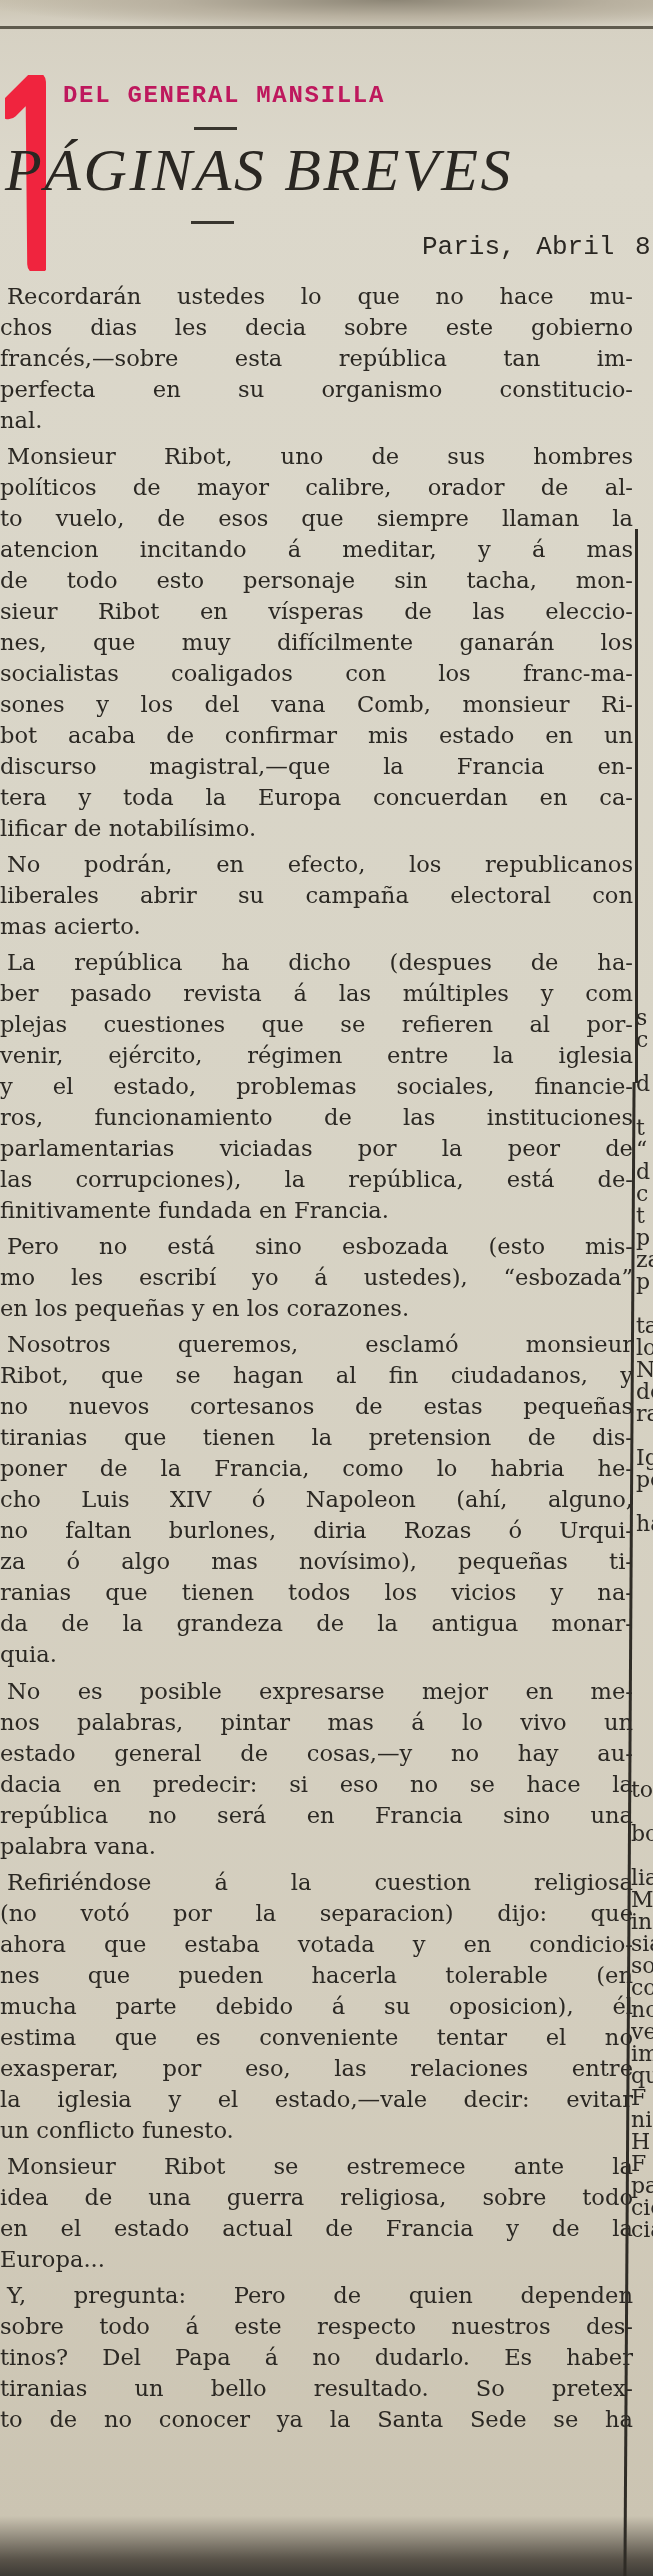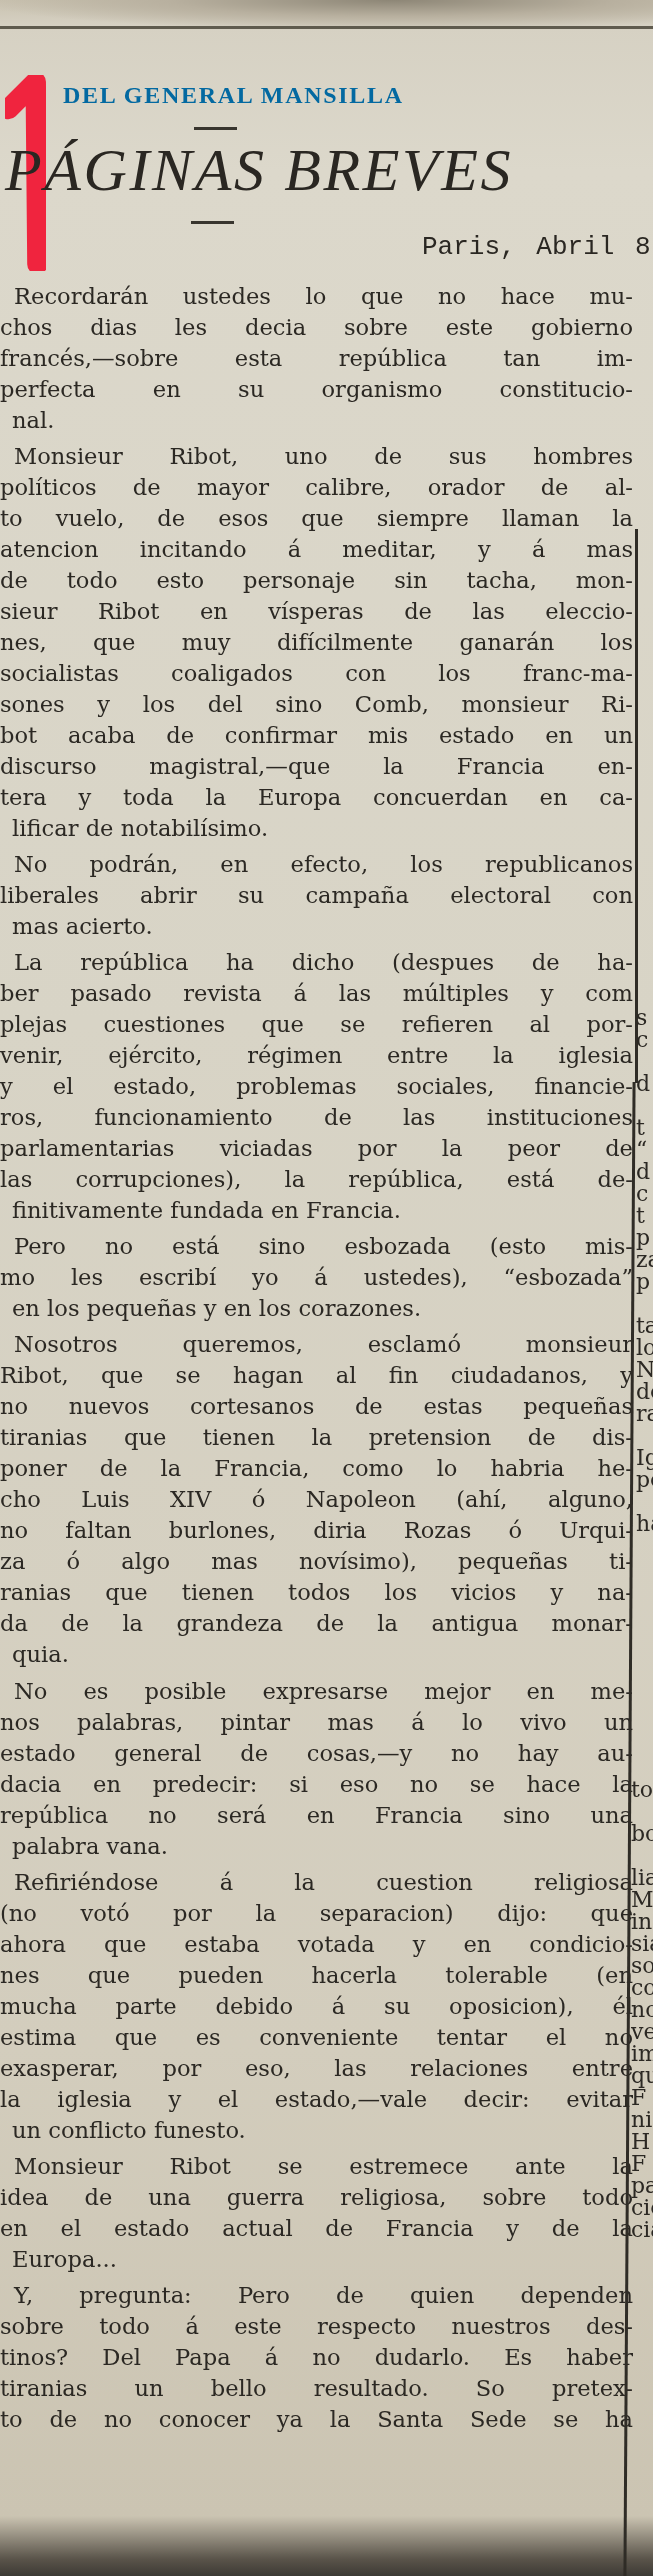--- a/index.html
+++ b/index.html
@@ -3,32 +3,32 @@
 <meta charset="utf-8">
 <style>
   html,body{margin:0;padding:0;}
   body{width:653px;height:2576px;overflow:hidden;background:#d9d4c6;position:relative;}
   .paper{position:absolute;left:0;top:0;width:653px;height:2576px;
     background:linear-gradient(180deg,#c9c2b0 0px,#d6d1c3 25.6px,#dcd8cb 171px,#d8d4c6 1024px,#d3cdbd 2047px,#cbc4b2 2516px,#5a544a 2559px,#3d3a35 2576px);}
   .topshadow{position:absolute;left:0;top:0;width:653px;height:29px;
     background:radial-gradient(ellipse at 60% 0%,#8d8676 0%,#b8b09f 40%,rgba(200,194,178,0) 75%);}
   .rule-top{position:absolute;left:0;top:26.4px;width:653px;height:2.6px;background:#4a4639;opacity:.85;}
   .col-rule{position:absolute;width:2.6px;background:#2f2c26;}
-  .kicker{position:absolute;left:63px;top:82px;width:324px;font-family:Liberation Serif, serif;font-weight:bold;
-    font-size:24px;letter-spacing:1.7px;color:#0369a1;white-space:nowrap;}
+  .kicker{position:absolute;left:63px;top:82px;width:324px;font-family:Liberation Mono, monospace;font-weight:bold;
+    font-size:24px;letter-spacing:1.7px;color:#be185d;white-space:nowrap;}
   .dash{position:absolute;height:2.6px;background:#38352e;}
   .title{position:absolute;left:5.1px;top:136px;font-family:"Liberation Serif",serif;font-style:italic;
     font-size:60px;letter-spacing:2.6px;color:#2a2722;white-space:nowrap;}
   .dateline{position:absolute;left:386px;top:232px;font-family:Liberation Mono, monospace;font-size:26px;color:#2a2722;
     word-spacing:5.1px;white-space:nowrap;margin-left:36px;}
   .body-col{position:absolute;left:0;top:281px;width:633px;font-family:"DejaVu Serif",serif;font-size:22.6px;
     line-height:31px;color:#2b2823;}
   .ln{height:31px;white-space:nowrap;overflow:hidden;text-align:justify;text-align-last:justify;}
-  .ln.last{text-align-last:left;padding-left:12px;}
-  .ln.indent{padding-left:14px;}
+  .ln.last{text-align-last:left;}
+  .ln.indent{padding-left:7px;}
   .pgap{height:5.1px;}
   .side{position:absolute;left:616px;width:38px;font-family:"DejaVu Serif",serif;font-size:22px;color:#2b2823;
     overflow:hidden;line-height:22px;}
   .side .s{height:22px;white-space:nowrap;}
   .marker{position:absolute;left:5.1px;top:75px;width:41px;height:196px;}
 </style>
 </head>
 <body>
 
 <div class="paper"></div>
@@ -53,21 +53,21 @@
     <div class="ln last">nal.</div>
     <div class="pgap"></div>
     <div class="ln indent">Monsieur Ribot, uno de sus hombres</div>
     <div class="ln">políticos de mayor calibre, orador de al-</div>
     <div class="ln">to vuelo, de esos que siempre llaman la</div>
     <div class="ln">atencion incitando á meditar, y á mas</div>
     <div class="ln">de todo esto personaje sin tacha, mon-</div>
     <div class="ln">sieur Ribot en vísperas de las eleccio-</div>
     <div class="ln">nes, que muy difícilmente ganarán los</div>
     <div class="ln">socialistas coaligados con los franc-ma-</div>
-    <div class="ln">sones y los del sino Comb, monsieur Ri-</div>
+    <div class="ln">sones y los del vana Comb, monsieur Ri-</div>
     <div class="ln">bot acaba de confirmar mis estado en un</div>
     <div class="ln">discurso magistral,—que la Francia en-</div>
     <div class="ln">tera y toda la Europa concuerdan en ca-</div>
     <div class="ln last">lificar de notabilísimo.</div>
     <div class="pgap"></div>
     <div class="ln indent">No podrán, en efecto, los republicanos</div>
     <div class="ln">liberales abrir su campaña electoral con</div>
     <div class="ln last">mas acierto.</div>
     <div class="pgap"></div>
     <div class="ln indent">La república ha dicho (despues de ha-</div>

